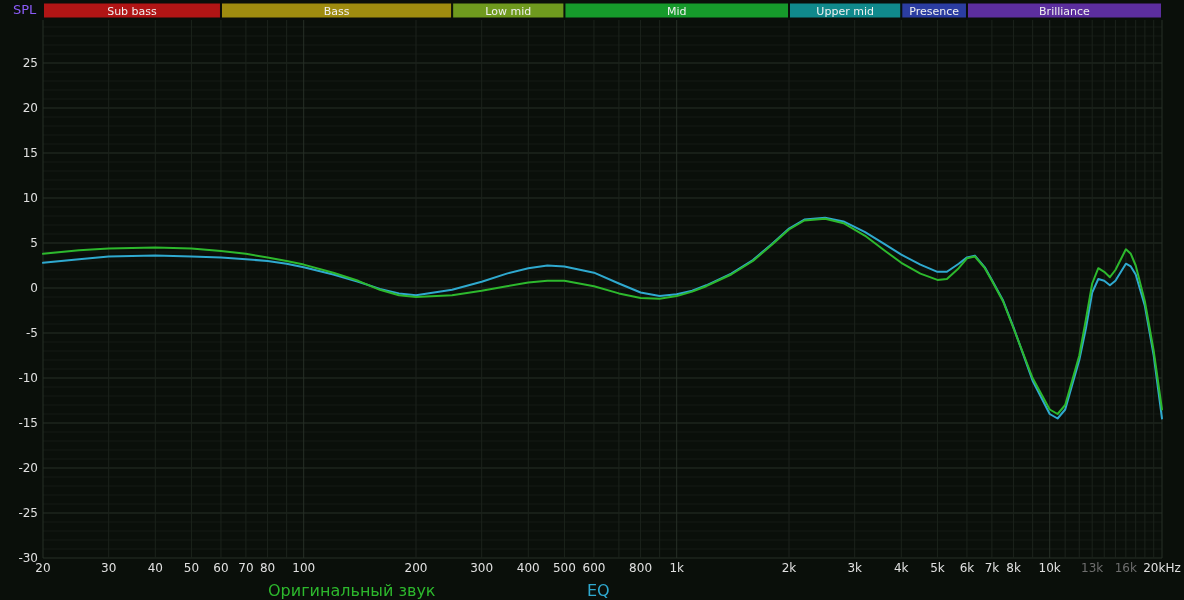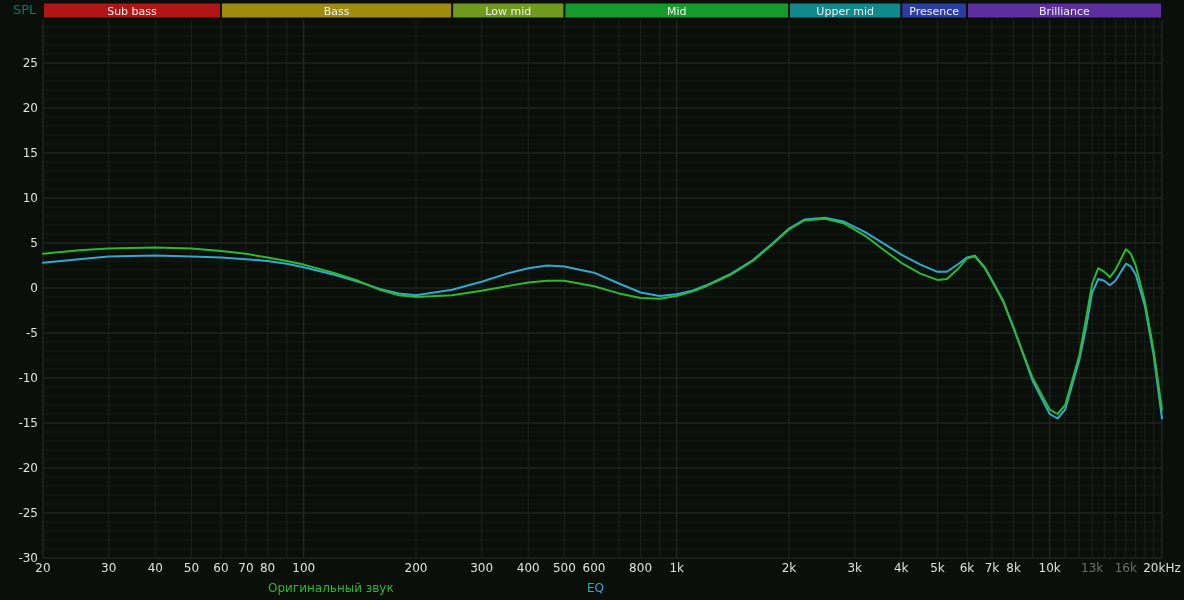--- a/index.html
+++ b/index.html
@@ -3,22 +3,22 @@
 <meta charset="utf-8">
 <style>
   html,body{margin:0;padding:0;}
   body{
     width:1184px;height:600px;overflow:hidden;position:relative;
     background:#0a0f0a;
     font-family:"DejaVu Sans", "Liberation Sans", sans-serif;
   }
   #stage{position:absolute;inset:0;}
   svg{display:block;}
-  #spl-label{position:absolute;left:13px;top:2px;font-size:13px;color:#0f766e;}
-  .legend-item{position:absolute;font-size:12px;top:581px;}
+  #spl-label{position:absolute;left:13px;top:2px;font-size:13px;color:#8b5cf6;}
+  .legend-item{position:absolute;font-size:16px;top:581px;}
   #legend-original{left:268px;}
   #legend-eq{left:587px;}
 </style>
 </head>
 <body style="background: rgb(10, 15, 10);">
 
 <div id="stage">
   <svg id="chart-svg" width="1184" height="600" viewBox="0 0 1184 600">
       <g>
         <line x1="43" y1="558" x2="1162" y2="558" stroke="#273027" stroke-width="1"></line>

